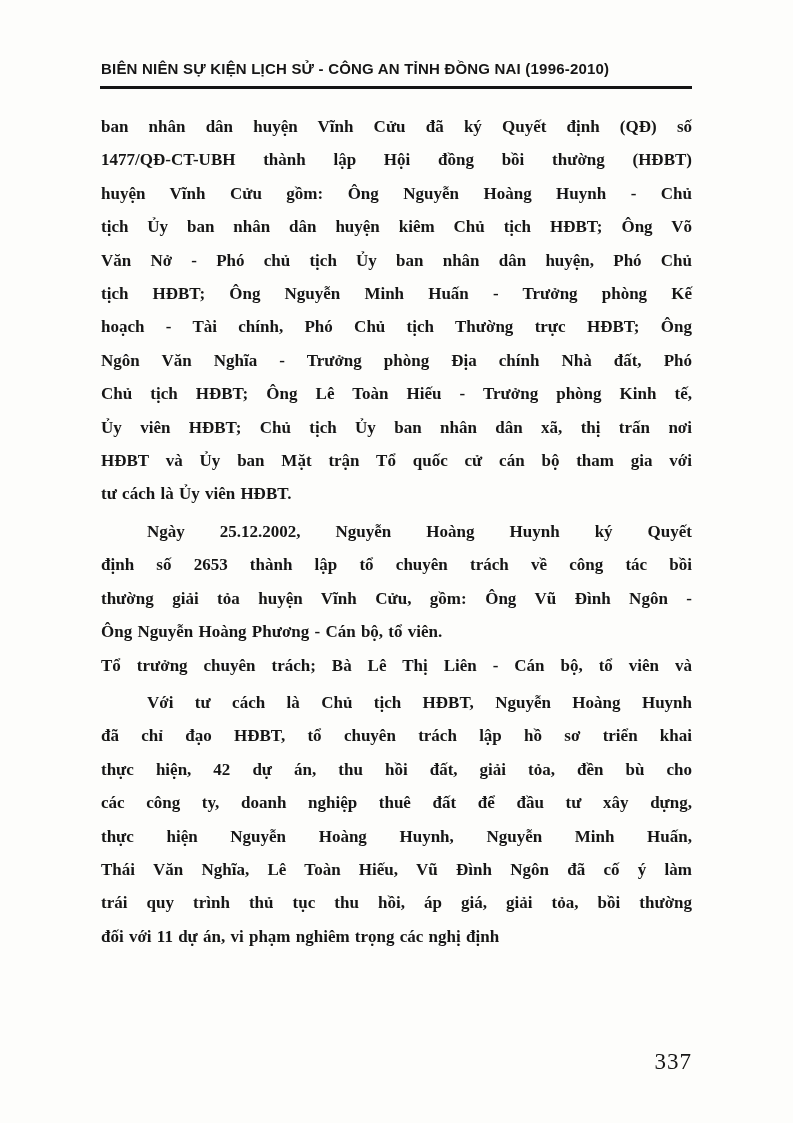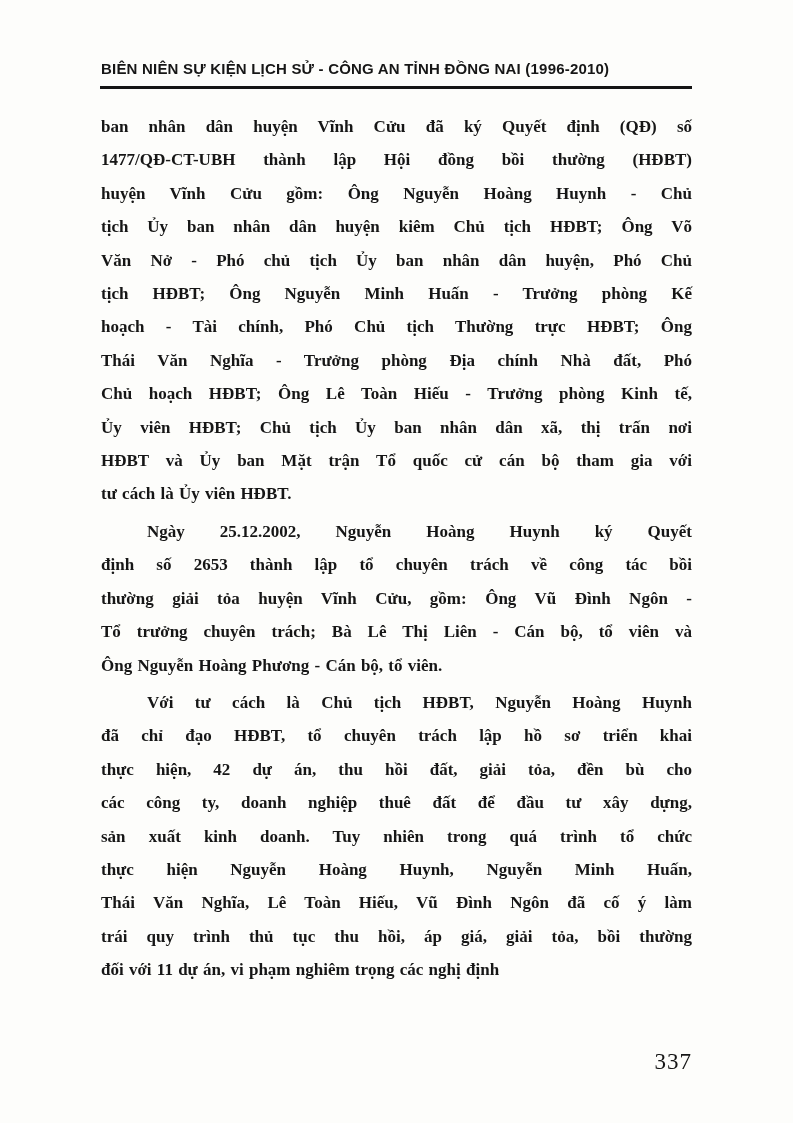--- a/index.html
+++ b/index.html
@@ -77,39 +77,38 @@
 
   <div class="body-block" id="body-block">
       <div class="paragraph">
         <div class="text-line">ban nhân dân huyện Vĩnh Cửu đã ký Quyết định (QĐ) số</div>
         <div class="text-line">1477/QĐ-CT-UBH thành lập Hội đồng bồi thường (HĐBT)</div>
         <div class="text-line">huyện Vĩnh Cửu gồm: Ông Nguyễn Hoàng Huynh - Chủ</div>
         <div class="text-line">tịch Ủy ban nhân dân huyện kiêm Chủ tịch HĐBT; Ông Võ</div>
         <div class="text-line">Văn Nở - Phó chủ tịch Ủy ban nhân dân huyện, Phó Chủ</div>
         <div class="text-line">tịch HĐBT; Ông Nguyễn Minh Huấn - Trưởng phòng Kế</div>
         <div class="text-line">hoạch - Tài chính, Phó Chủ tịch Thường trực HĐBT; Ông</div>
-        <div class="text-line">Thái Văn Nghĩa - Trưởng phòng Địa chính Nhà đất, Phó</div>
-        <div class="text-line">Chủ hoạch HĐBT; Ông Lê Toàn Hiếu - Trưởng phòng Kinh tế,</div>
+        <div class="text-line">Ngôn Văn Nghĩa - Trưởng phòng Địa chính Nhà đất, Phó</div>
+        <div class="text-line">Chủ tịch HĐBT; Ông Lê Toàn Hiếu - Trưởng phòng Kinh tế,</div>
         <div class="text-line">Ủy viên HĐBT; Chủ tịch Ủy ban nhân dân xã, thị trấn nơi</div>
         <div class="text-line">HĐBT và Ủy ban Mặt trận Tổ quốc cử cán bộ tham gia với</div>
         <div class="text-line last">tư cách là Ủy viên HĐBT.</div>
       </div>
       <div class="paragraph indent">
         <div class="text-line">Ngày 25.12.2002, Nguyễn Hoàng Huynh ký Quyết</div>
         <div class="text-line">định số 2653 thành lập tổ chuyên trách về công tác bồi</div>
         <div class="text-line">thường giải tỏa huyện Vĩnh Cửu, gồm: Ông Vũ Đình Ngôn -</div>
+        <div class="text-line last">Ông Nguyễn Hoàng Phương - Cán bộ, tổ viên.</div>
         <div class="text-line">Tổ trưởng chuyên trách; Bà Lê Thị Liên - Cán bộ, tổ viên và</div>
-        <div class="text-line last">Ông Nguyễn Hoàng Phương - Cán bộ, tổ viên.</div>
       </div>
       <div class="paragraph indent">
         <div class="text-line">Với tư cách là Chủ tịch HĐBT, Nguyễn Hoàng Huynh</div>
         <div class="text-line">đã chỉ đạo HĐBT, tổ chuyên trách lập hồ sơ triển khai</div>
         <div class="text-line">thực hiện, 42 dự án, thu hồi đất, giải tỏa, đền bù cho</div>
         <div class="text-line">các công ty, doanh nghiệp thuê đất để đầu tư xây dựng,</div>
-        <div class="text-line">sản xuất kinh doanh. Tuy nhiên trong quá trình tổ chức</div>
         <div class="text-line">thực hiện Nguyễn Hoàng Huynh, Nguyễn Minh Huấn,</div>
         <div class="text-line">Thái Văn Nghĩa, Lê Toàn Hiếu, Vũ Đình Ngôn đã cố ý làm</div>
         <div class="text-line">trái quy trình thủ tục thu hồi, áp giá, giải tỏa, bồi thường</div>
         <div class="text-line last">đối với 11 dự án, vi phạm nghiêm trọng các nghị định</div>
       </div>
     </div>
 
   <div class="page-number">337</div>
 
 </div>

